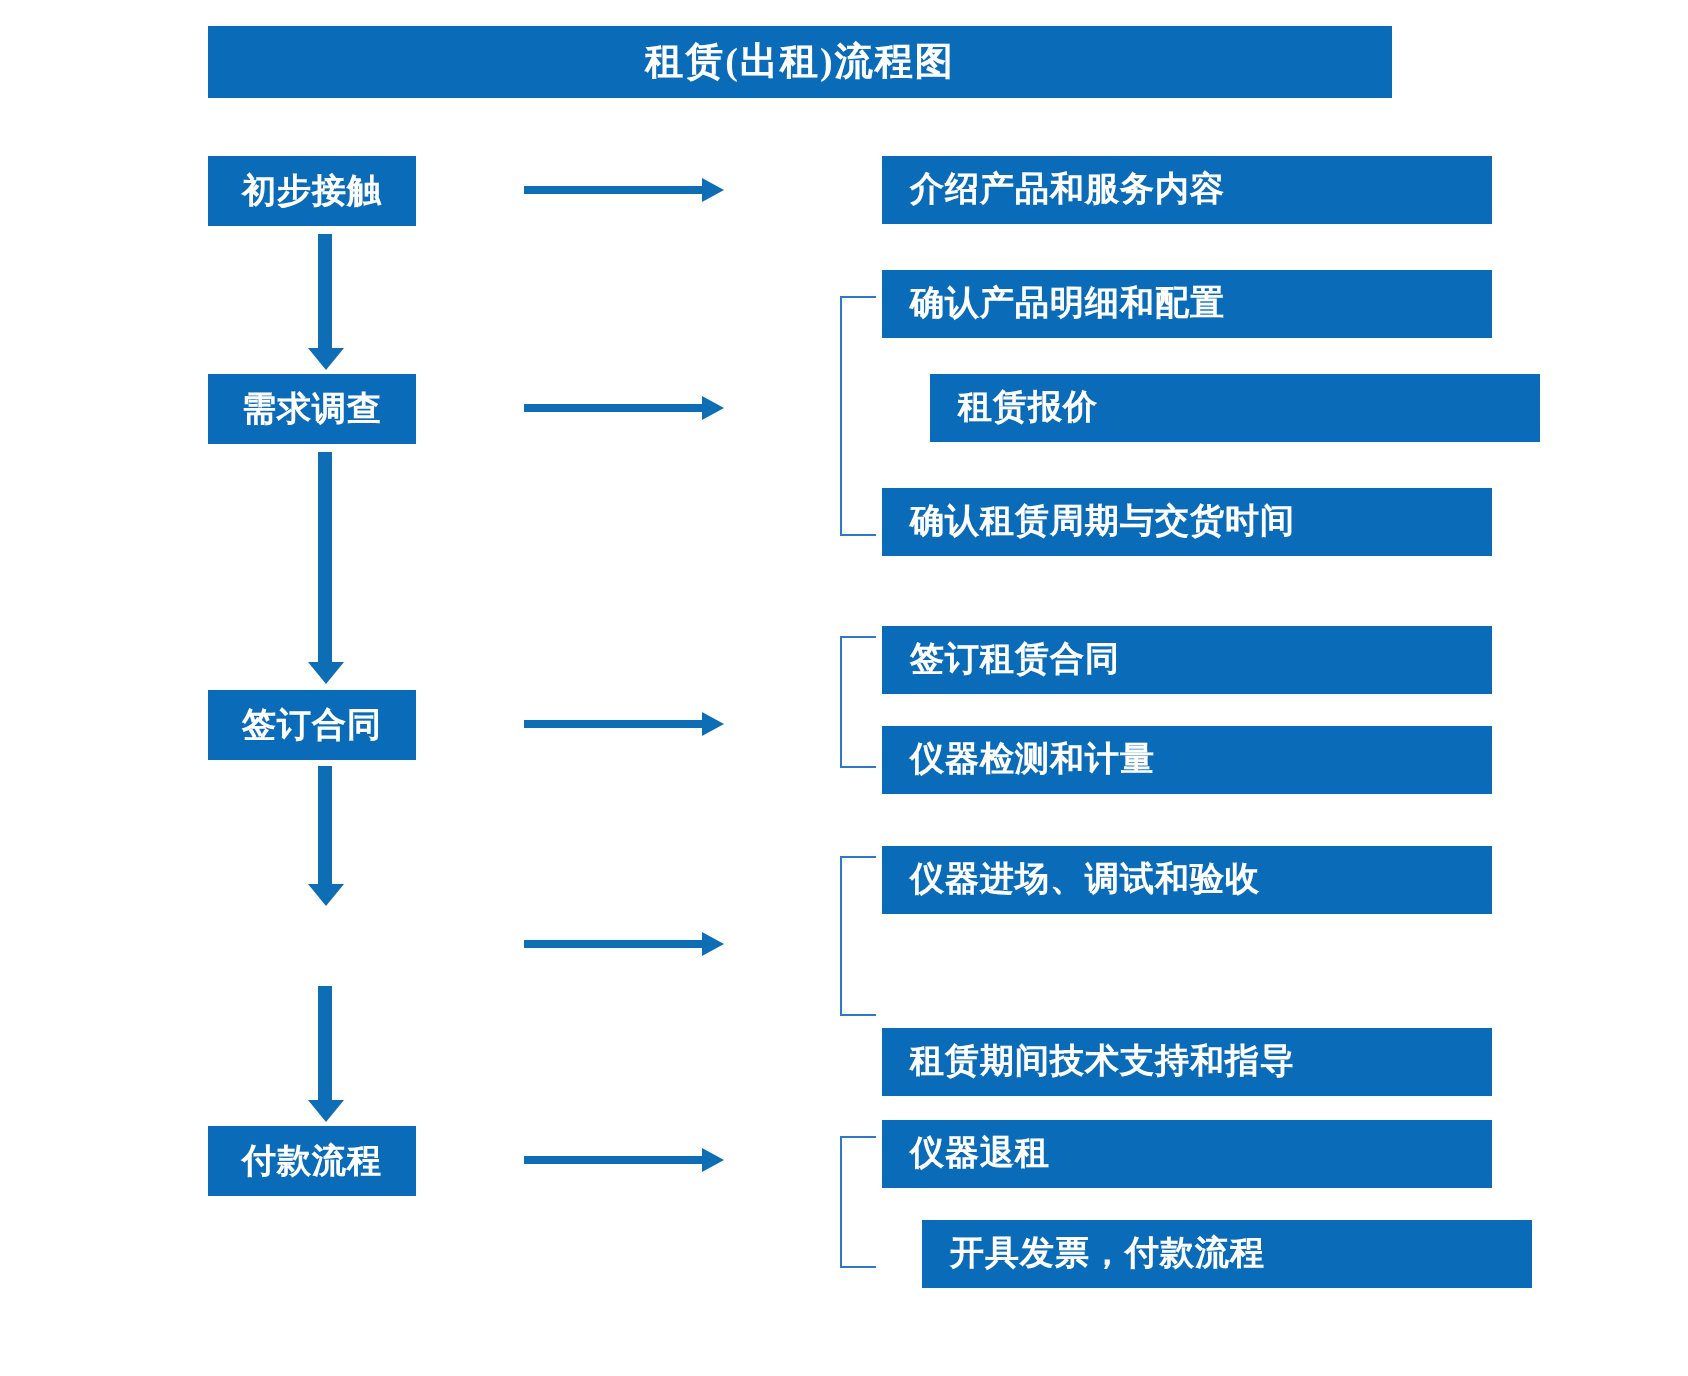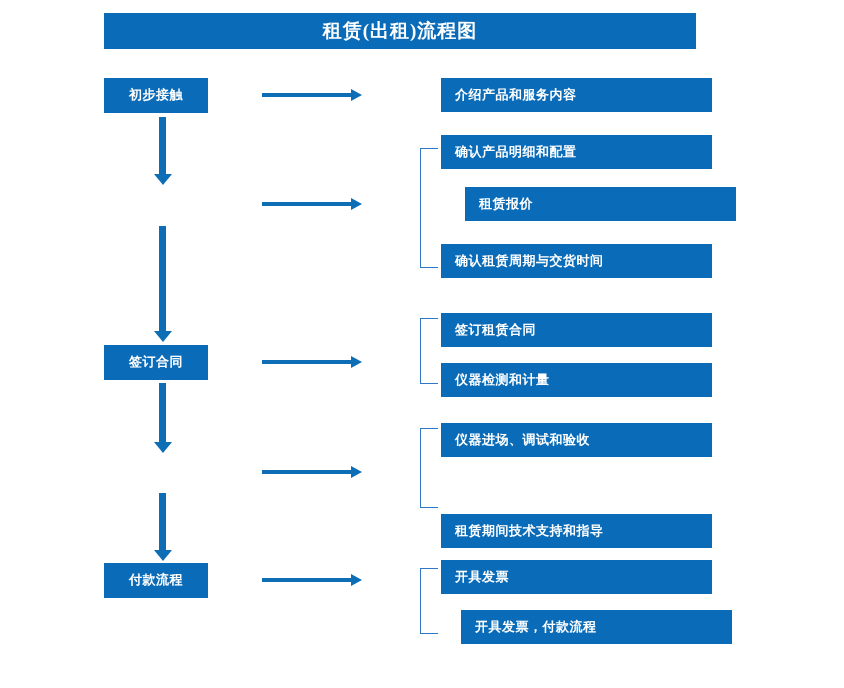--- a/index.html
+++ b/index.html
@@ -40,34 +40,34 @@
     letter-spacing: 1px;
   }
 
   
   .box {
     position: absolute;
     background: #0a6cb8;
     color: #ffffff;
     display: flex;
     align-items: center;
-    font-size: 13px;
+    font-size: 17px;
     font-weight: bold;
     letter-spacing: 0.5px;
     box-sizing: border-box;
   }
   .box.left {
     width: 104px;
     height: 35px;
     justify-content: center;
     padding-bottom: 1px;
   }
   .box.right {
     left: 441px;
-    width: 271px;
+    width: 305px;
     height: 34px;
     justify-content: flex-start;
     padding-left: 14px;
     padding-bottom: 1px;
   }
 
   
   .h-arrow {
     position: absolute;
     height: 14px;
@@ -127,20 +127,21 @@
 </style>
 </head>
 <body>
 
 <div class="canvas">
 
   <div class="title-bar">租赁(出租)流程图</div>
 
   <div class="box left" style="left:104px; top:78px;">初步接触</div>
 
+  <div class="box left" style="left:104px; top:187px;">需求调查</div>
 
   <div class="box left" style="left:104px; top:345px;">签订合同</div>
 
 
   <div class="box left" style="left:104px; top:563px;">付款流程</div>
 
   <div class="v-arrow" style="left:152px; top:117px; height:68px;">
     <div class="shaft" style="height:57px;"></div>
     <div class="head" style="top:57px;"></div>
   </div>
@@ -202,17 +203,17 @@
   <div class="box right" style="top:244px;">确认租赁周期与交货时间</div>
 
   <div class="box right" style="top:313px;">签订租赁合同</div>
 
   <div class="box right" style="top:363px;">仪器检测和计量</div>
 
   <div class="box right" style="top:423px;">仪器进场、调试和验收</div>
 
   <div class="box right" style="top:490px;margin-top:24px;">租赁期间技术支持和指导</div>
 
-  <div class="box right" style="top:560px;">开具发票</div>
+  <div class="box right" style="top:560px;">仪器退租</div>
 
   <div class="box right" style="top:610px;margin-left:20px;">开具发票，付款流程</div>
 
 </div>
 
 </body></html>

